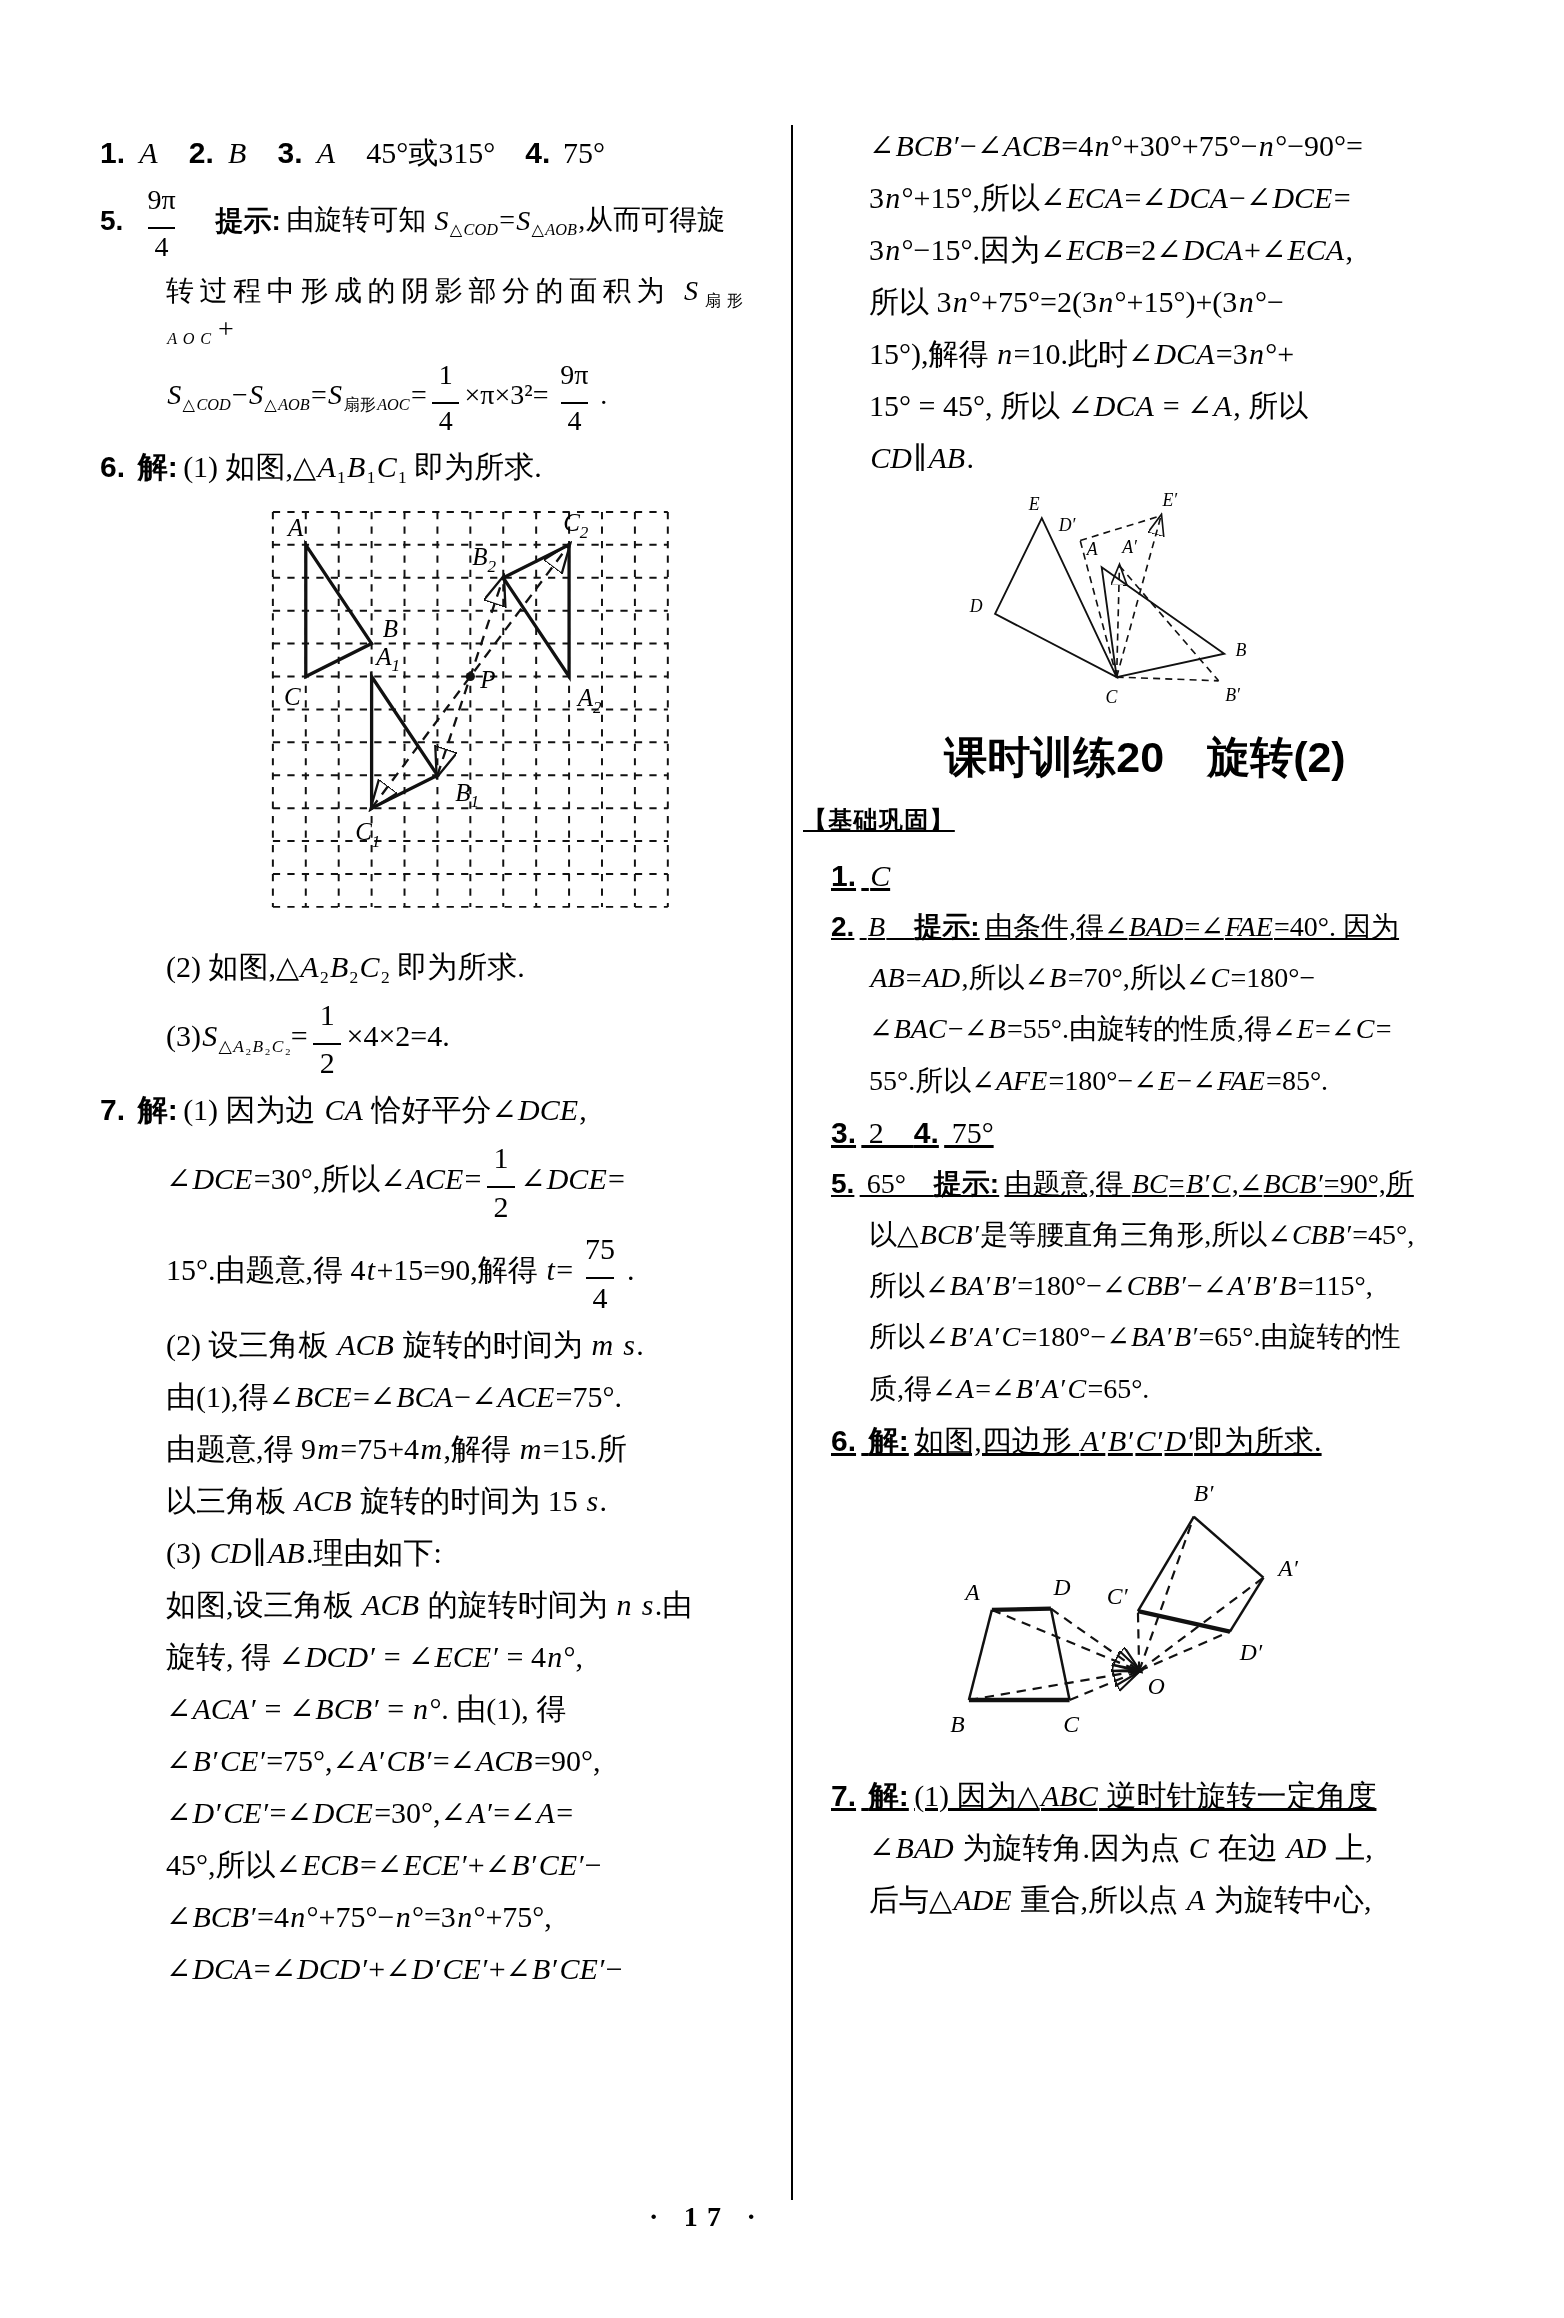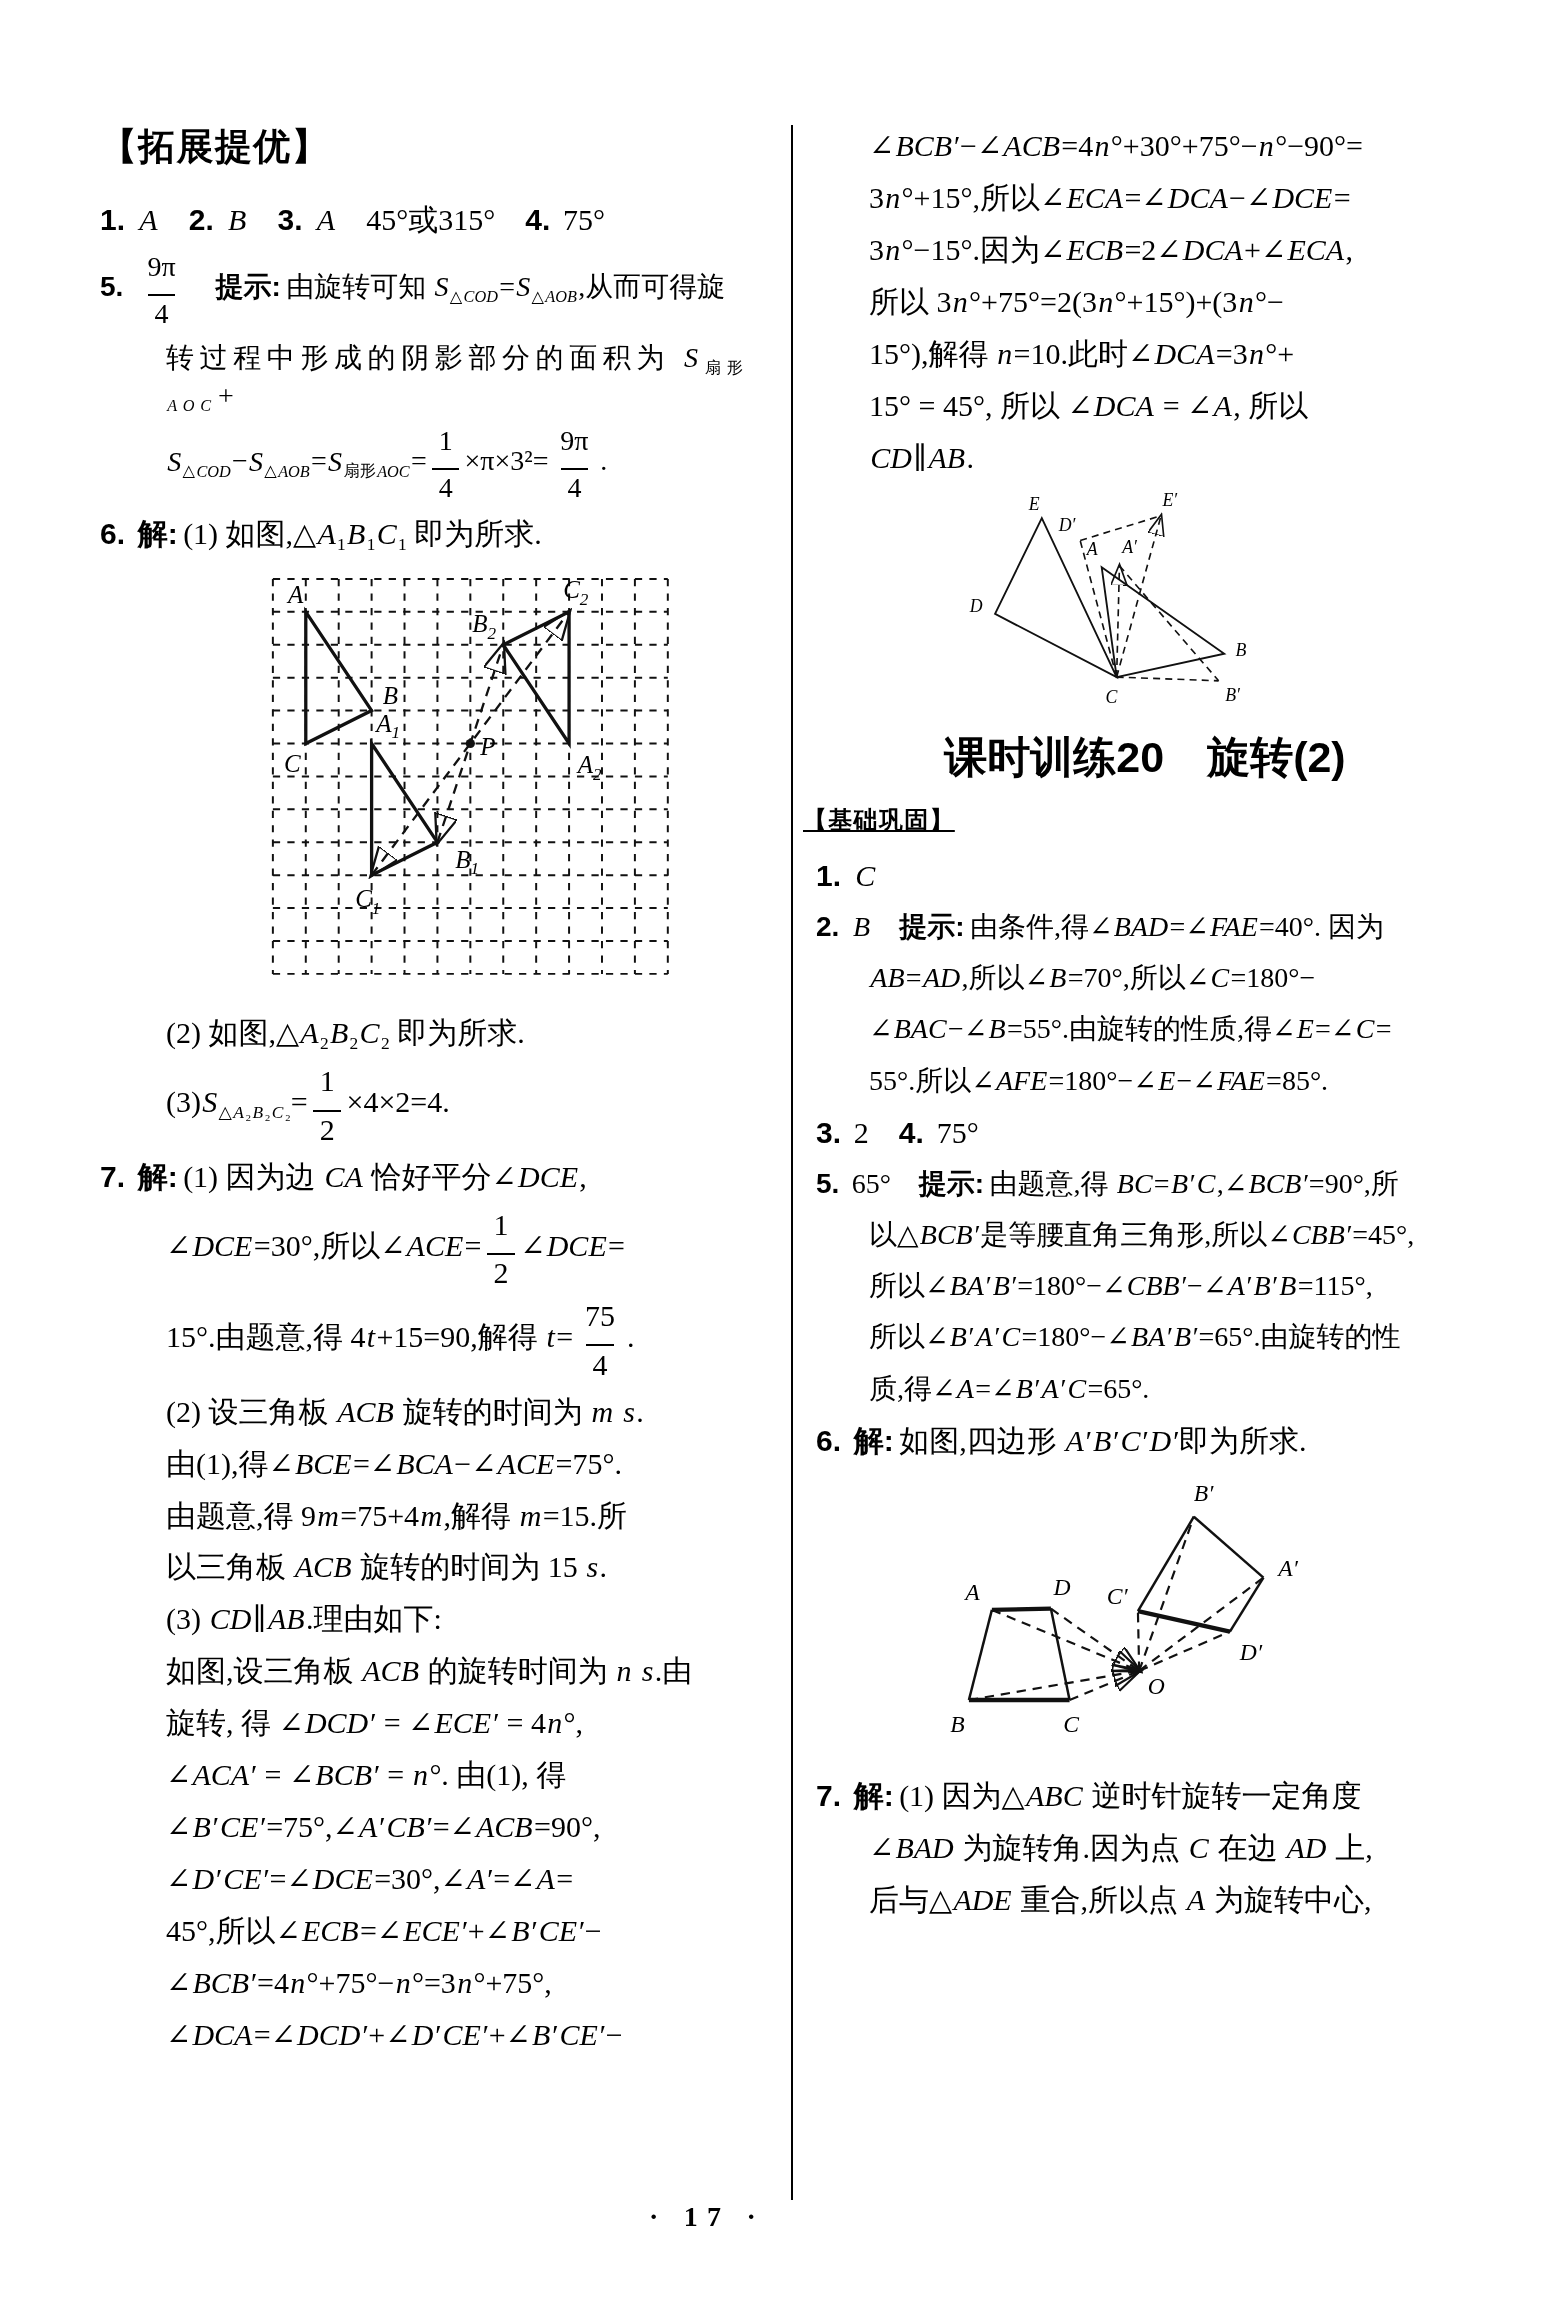--- a/index.html
+++ b/index.html
@@ -11,21 +11,21 @@
   .divider{position:absolute;left:791px;top:125px;width:2px;height:2075px;background:#000;}
   .sec-head{font-family:"Liberation Sans","DejaVu Sans",sans-serif;font-weight:bold;
             font-size:37px;margin:0 0 28px 0;letter-spacing:1.3px;}
   .sec-head2{font-family:"Liberation Sans","DejaVu Sans",sans-serif;font-weight:bold;
             font-size:24px;margin:17px 0 20px 0;letter-spacing:1.3px;text-decoration:underline;}
   .lesson{font-family:"Liberation Sans","DejaVu Sans",sans-serif;font-weight:bold;
           font-size:43px;text-align:center;margin:20px 26px 12px 0;}
   .line{font-size:30px;line-height:1.36;margin:11.2px 0;min-height:40px;}
   .line.sm{font-size:28px;}
   .line.i1{margin-left:66px;}
-  .line.n{margin-left:13px;}
+  .line.n{margin-left:28px;text-decoration:underline;}
   .line.sp{letter-spacing:0.20em;}
   .line i{font-style:italic;padding:0 1.3px;}
   .hei{font-family:"Liberation Sans","DejaVu Sans",sans-serif;font-weight:bold;font-style:normal;padding-right:5.3px;}
   sub{font-size:0.58em;vertical-align:-0.35em;line-height:1;}
   .frac{display:inline-flex;flex-direction:column;align-items:center;vertical-align:middle;
         margin:0 5.3px;line-height:1.05;gap:10px;}
   .frac .fn{padding:0 6.6px 2.6px 6.6px;}
   .frac .fd{border-top:2px solid #000;padding:2.6px 6.6px 0 6.6px;}
   .figwrap{margin:14.5px 0 14.5px 163px;}
   .figwrap1{margin:2.6px 0 0 112px;}
@@ -42,21 +42,20 @@
           font-weight:bold;font-size:28px;letter-spacing:9.2px;}
 </style>
 </head>
 <body>
 
 <div class="page">
 
   <div class="divider"></div>
 
   <div class="col col-left">
-    <div class="sec-head">【拓展提优】</div>
 
     <div>
 
     <div class="line"><b class="hei">1.</b> <i>A</i>　<b class="hei">2.</b> <i>B</i>　<b class="hei">3.</b> <i>A</i>　45°或315°　<b class="hei">4.</b> 75°</div>
         <div class="line sm"><b class="hei">5.</b> <span class="frac">
             <span class="fn">9π</span>
             <span class="fd">4</span>
           </span>　<b class="hei">提示:</b>由旋转可知 <i>S</i><sub>△<i>COD</i></sub>=<i>S</i><sub>△<i>AOB</i></sub>,从而可得旋</div>
         <div class="line sm i1 sp">转过程中形成的阴影部分的面积为 <i>S</i><sub>扇形<i>AOC</i></sub>+</div>
         <div class="line sm i1"><i>S</i><sub>△<i>COD</i></sub>−<i>S</i><sub>△<i>AOB</i></sub>=<i>S</i><sub>扇形<i>AOC</i></sub>=<span class="frac">

